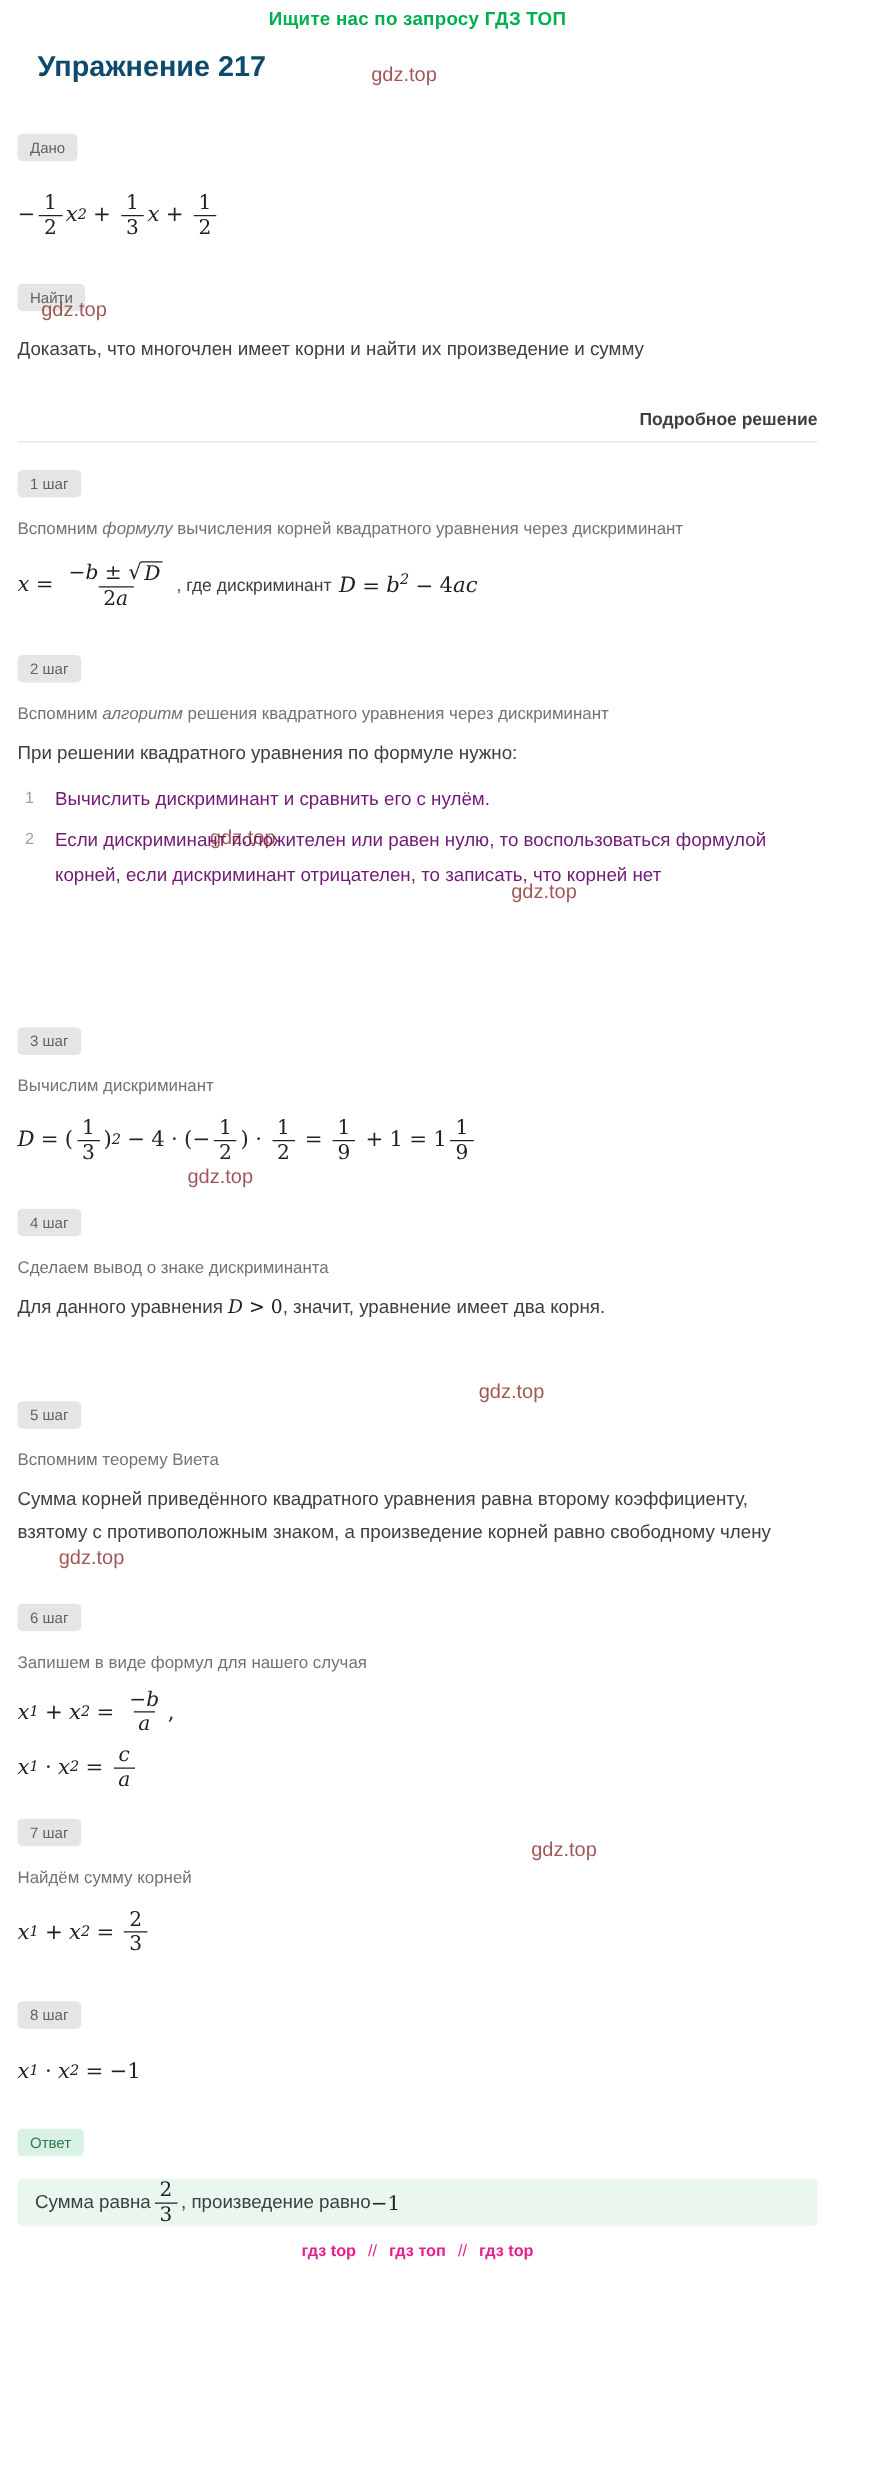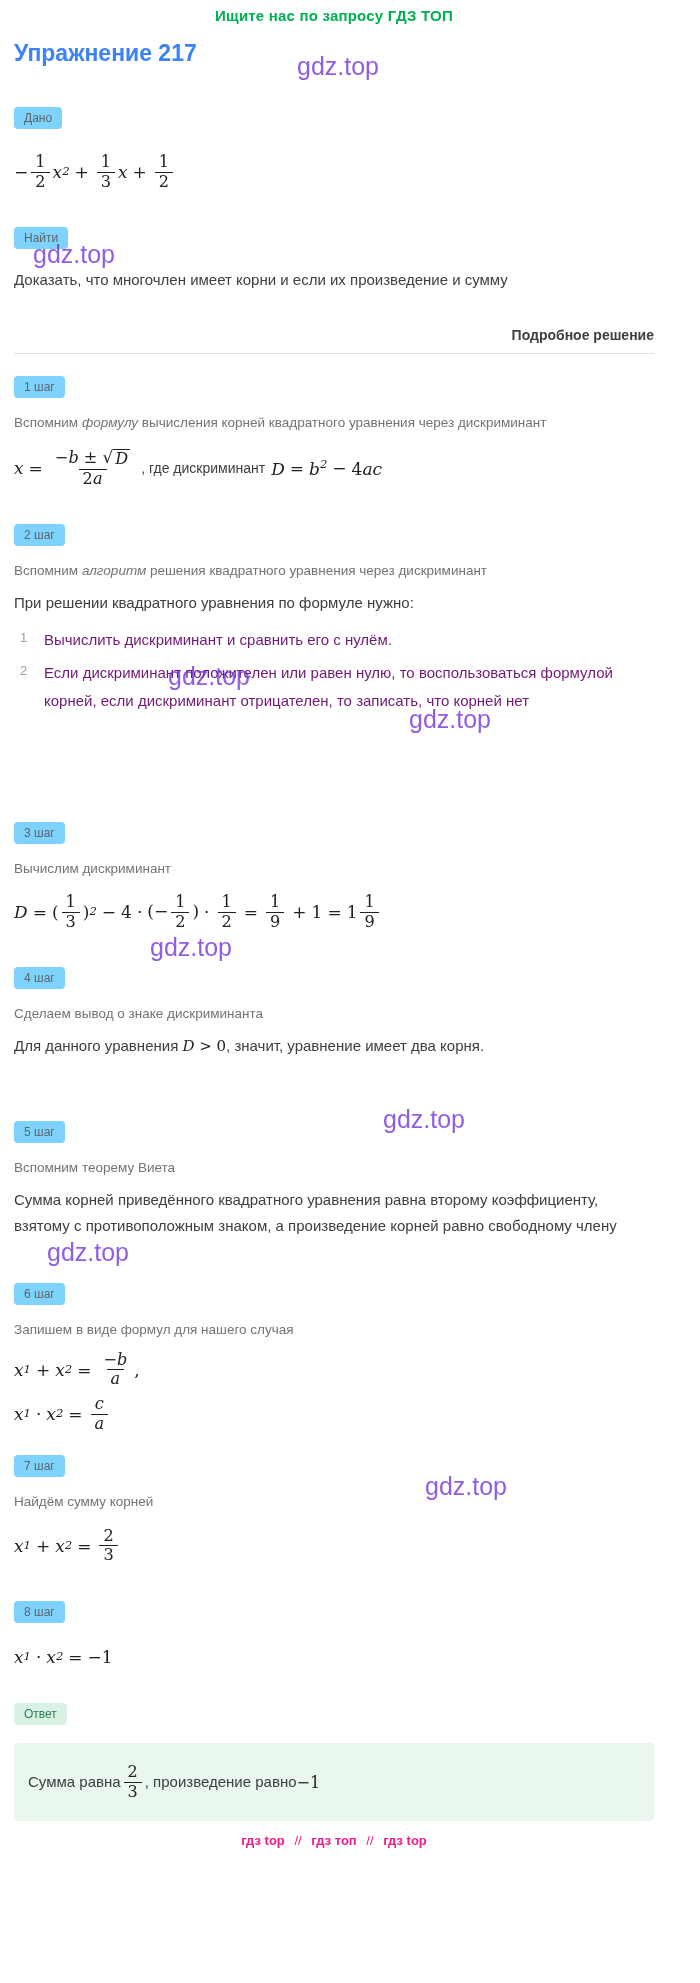--- a/index.html
+++ b/index.html
@@ -20,22 +20,22 @@
     font-weight: bold;
     padding: 7px 0 4px 0;
     letter-spacing: 0.2px;
   }
 
   .content { padding: 0 14px; }
 
   .ex-title {
     font-size: 23px;
     font-weight: bold;
-    color: #3b82f6;
-    margin: 12px 0 18px 0;
+    color: #0c4a6e;
+    margin: 12px 0 18px 16px;
   }
 
   .subtasks-row {
     display: flex;
     align-items: center;
     border-bottom: 1px solid #e3e3e3;
     padding-bottom: 0;
     margin-bottom: 0;
   }
   .subtasks-label {
@@ -52,21 +52,21 @@
     border-bottom: 3px solid transparent;
     margin-bottom: -1px;
   }
   .subtask-tab.active {
     color: #1a73e8;
     border-bottom: 3px solid #1a73e8;
   }
 
   .chip {
     display: inline-block;
-    background: #7dd3fc;
+    background: #e5e5e5;
     color: #5f6368;
     font-size: 12px;
     padding: 4px 10px;
     border-radius: 4px;
     margin: 22px 0 10px 0;
   }
   .chip.answer-chip {
     background: #d9f2e4;
     color: #2f7a52;
   }
@@ -132,39 +132,39 @@
     content: counter(s);
     position: absolute;
     left: 6px;
     color: #9aa0a6;
     font-size: 13px;
   }
 
   .answer-box {
     background: #e9f7ef;
     border-radius: 4px;
-    padding: 20px 14px;
+    padding: 0 14px;
     margin-top: 8px;
   }
 
   .footer {
     text-align: center;
     color: #e91e8c;
     font-size: 13px;
     font-weight: bold;
     padding: 12px 0 6px 0;
   }
   .footer .sep { color: #e91e8c; margin: 0 6px; font-weight: normal; }
 
   
   .wm {
     position: absolute;
-    color: #6d28d9;
+    color: #7f1d1d;
     font-family: "Liberation Sans", sans-serif;
-    font-size: 25px;
+    font-size: 16px;
     opacity: 0.75;
     pointer-events: none;
     white-space: nowrap;
   }
 </style>
 </head>
 <body>
 
 <div class="page">
 
@@ -193,21 +193,21 @@
       <span class="mi">x</span>
       <span class="op">+</span>
       <span class="frac">
           <span class="num">1</span>
           <span class="den">2</span>
         </span>
     </div>
 
     
     <div class="chip">Найти</div>
-    <div class="para">Доказать, что многочлен имеет корни и если их произведение и сумму</div>
+    <div class="para">Доказать, что многочлен имеет корни и найти их произведение и сумму</div>
 
     <h2 class="section-title">Подробное решение</h2>
     <hr class="section-rule">
 
     
     <div class="chip">1 шаг</div>
     <div class="para small-grey">
       <span>Вспомним </span><em>формулу</em><span> вычисления корней квадратного уравнения через дискриминант</span>
     </div>
     <div class="math math-line">

